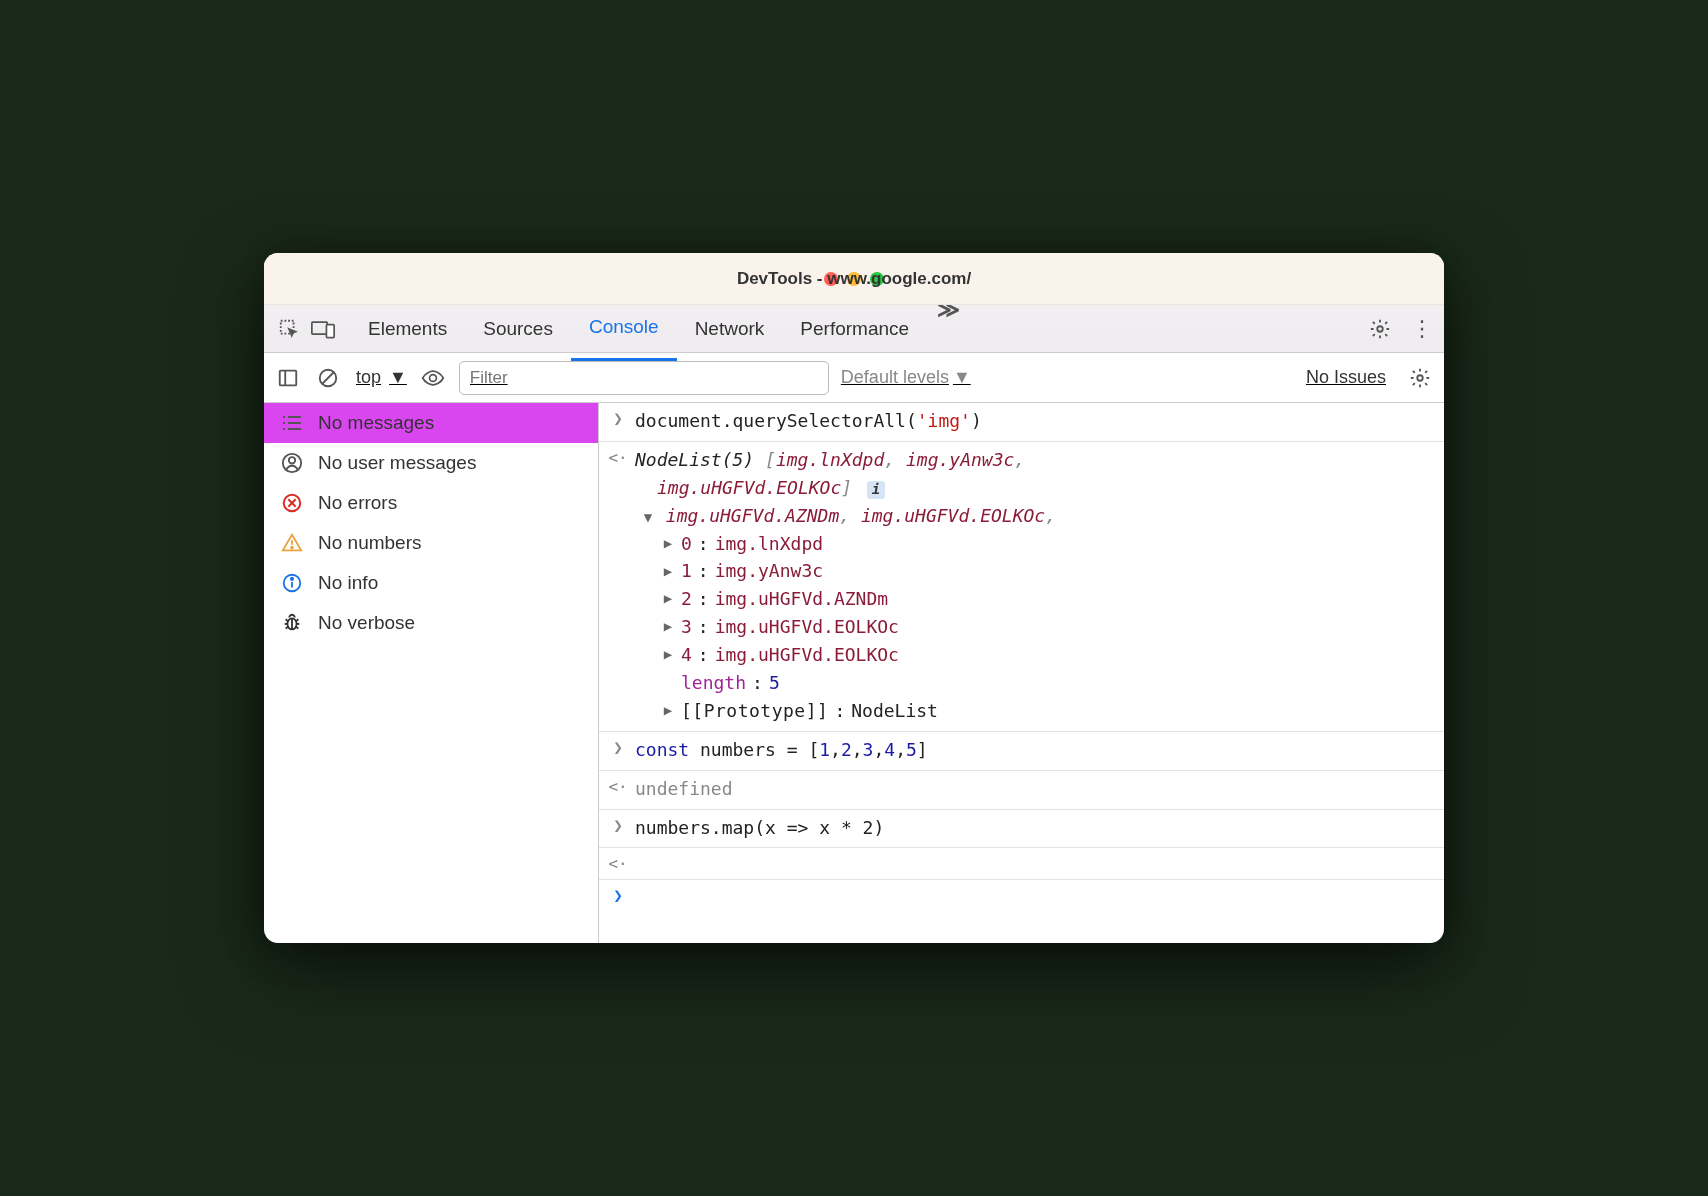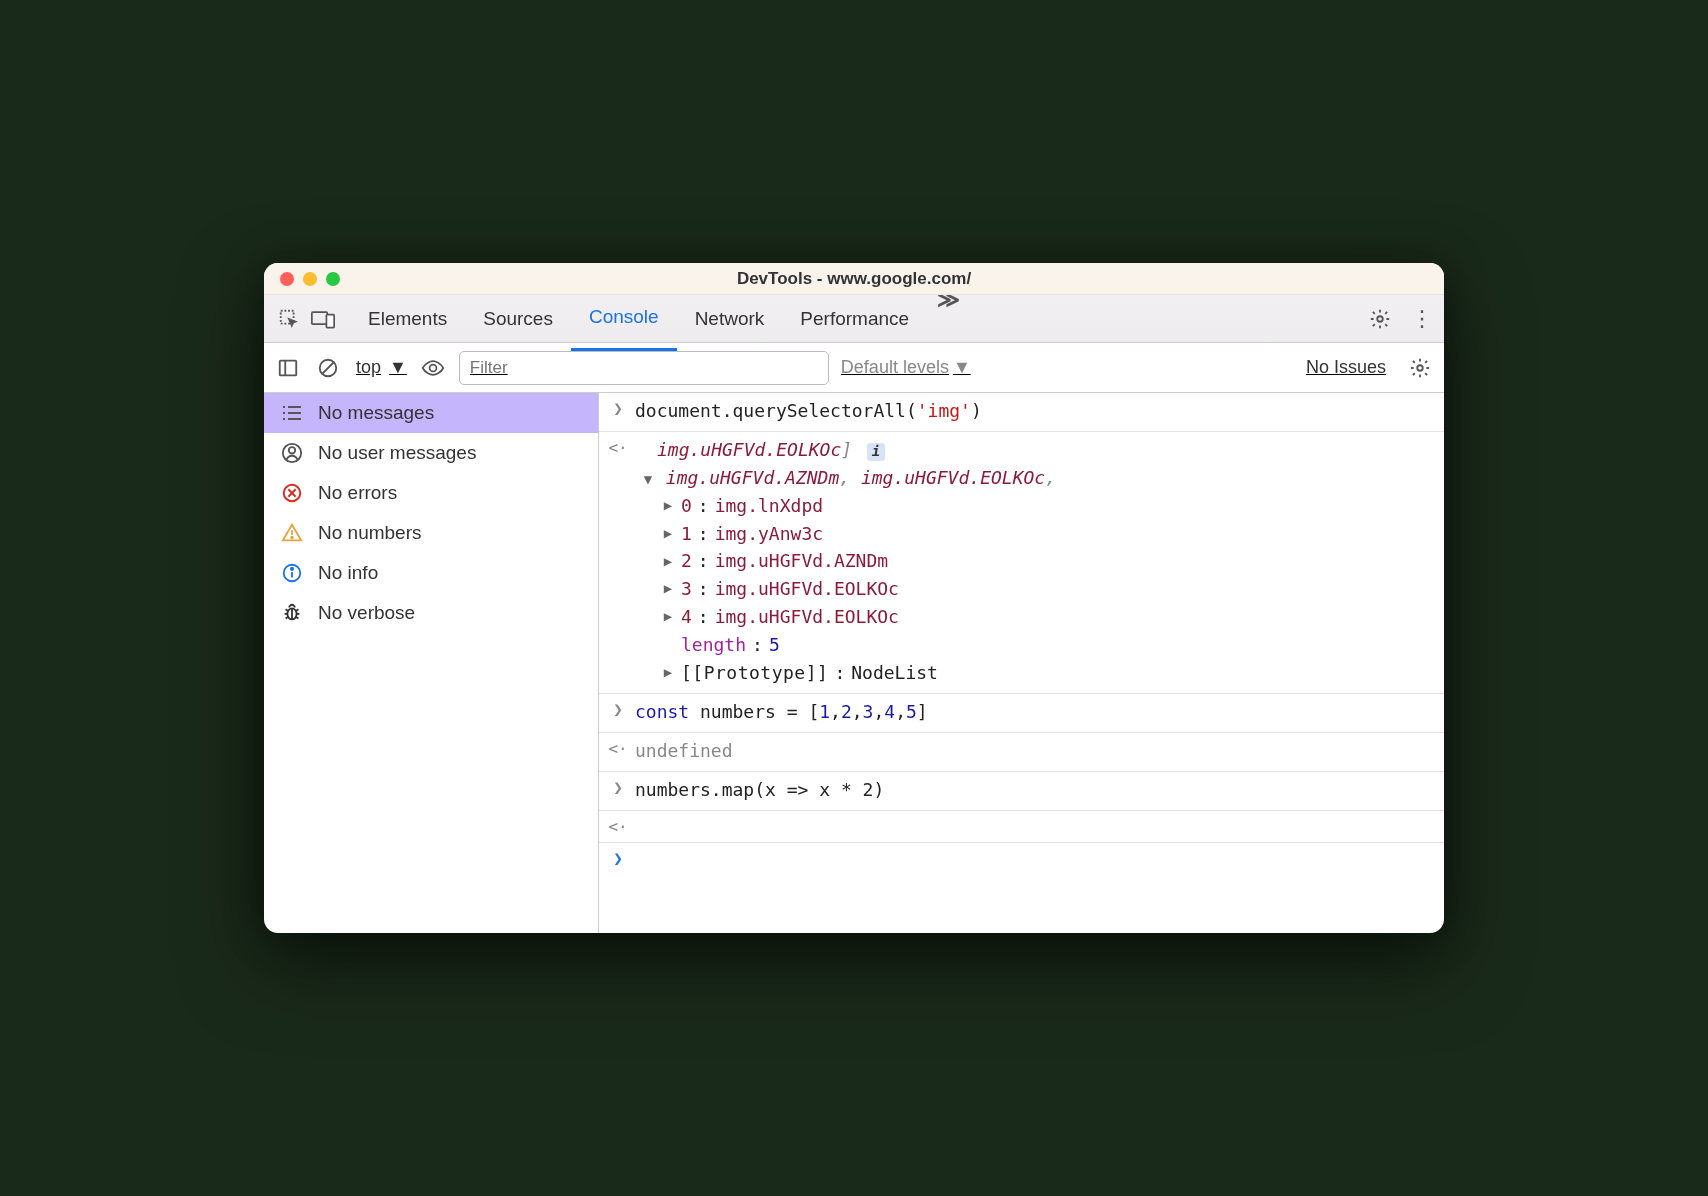--- a/index.html
+++ b/index.html
@@ -12,27 +12,28 @@
     min-height: 100vh;
   }
   .window {
     width: 1180px;
     background: #fff;
     border-radius: 14px;
     overflow: hidden;
     box-shadow: 0 30px 80px rgba(0,0,0,0.55), 0 0 40px rgba(0,0,0,0.35);
   }
   .titlebar {
-    height: 32px;
+    height: 52px;
     background: #f9f3ec;
     display: flex;
     align-items: center;
     padding: 0 16px;
     border-bottom: 1px solid rgba(0,0,0,0.06);
     position: relative;
+    justify-content: center;
   }
   .traffic { display: flex; gap: 9px; }
   .dot { width: 14px; height: 14px; border-radius: 50%; }
   .dot.red { background: #ff5f57; }
   .dot.yellow { background: #febc2e; }
   .dot.green { background: #28c840; }
   .title {
     position: absolute; left:0; right:0; text-align:center;
     font-weight: 600; font-size: 17px; color: #333;
     pointer-events: none;
@@ -66,21 +67,21 @@
     padding:0 10px; font-size:17px; color:#000000;
   }
   .levels { color:#888; font-size:18px; display:flex; align-items:center; gap:4px; }
   .issues { color:#333; font-size:18px; margin-left:auto; margin-right:8px; }
   .content { display:flex; min-height:540px; }
   .sidebar { width:335px; border-right:1px solid #ccc; }
   .side-item {
     display:flex; align-items:center; gap:14px;
     padding:8px 16px; font-size:19px; color:#333;
   }
-  .side-item.active { background:#c4b5fd; }
+  .side-item.active { background:#d946ef; }
   .side-icon { width:24px; height:24px; display:flex; align-items:center; justify-content:center; }
   .console {
     flex:1; font-family: ui-monospace, Menlo, Consolas, monospace;
     font-size:18px; color:#222;
   }
   .row { border-bottom:1px solid #e3e3e3; padding:4px 10px 6px 10px; display:flex; align-items:flex-start; gap:8px; }
   .row.noborder { border-bottom:none; }
   .gutter { width:18px; flex-shrink:0; color:#888; font-size:16px; display:flex; justify-content:center; padding-top:2px;}
   .row-body { flex:1; line-height:1.55; }
   .str { color:#c41a16; }
@@ -266,20 +267,24 @@
       <div class="row">
         <div class="gutter">❯</div>
         <div class="row-body">
           <span>document.querySelectorAll(</span><span class="str">'img'</span><span>)</span>
         </div>
       </div>
 
       <div class="row">
         <div class="gutter">&lt;·</div>
         <div class="row-body">
+          <div>
+            <span class="ital">NodeList(5)</span>
+            <span class="ital gray"> [</span><span class="ital maroon">img.lnXdpd</span><span class="ital gray">, </span><span class="ital maroon">img.yAnw3c</span><span class="ital gray">,</span>
+          </div>
           <div style="padding-left:22px;">
             <span class="ital maroon">img.uHGFVd.EOLKOc</span><span class="ital gray">]</span>
             <span class="badge-i">i</span>
           </div>
           <div style="padding-left:6px;">
             <span class="tri down"></span>
             <span class="ital maroon">img.uHGFVd.AZNDm</span><span class="ital gray">, </span><span class="ital maroon">img.uHGFVd.EOLKOc</span><span class="ital gray">,</span>
           </div>
           <div class="tree">
             <div class="tree-line">

